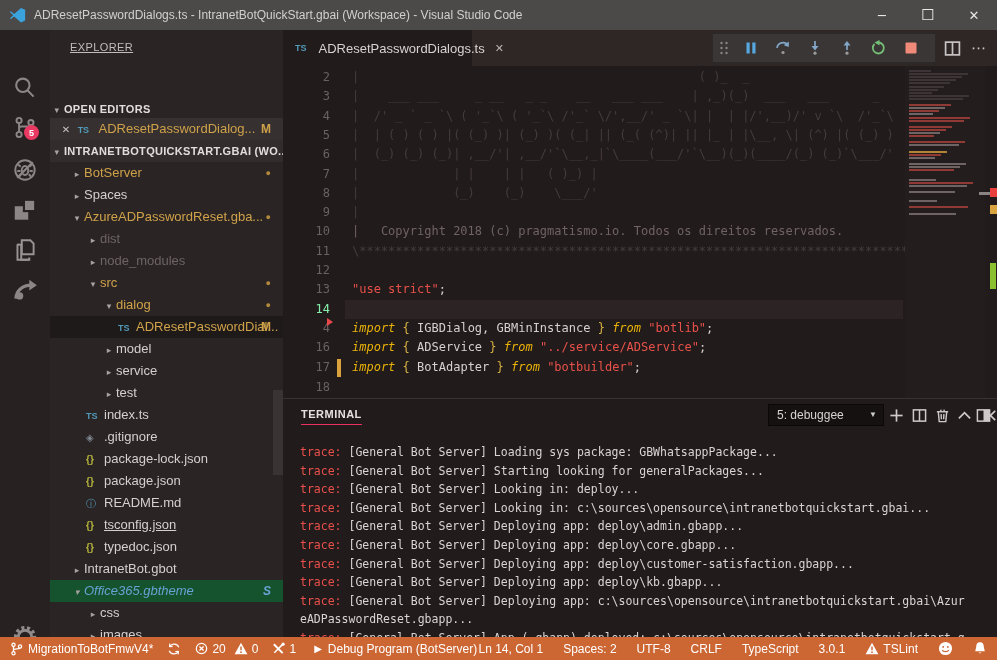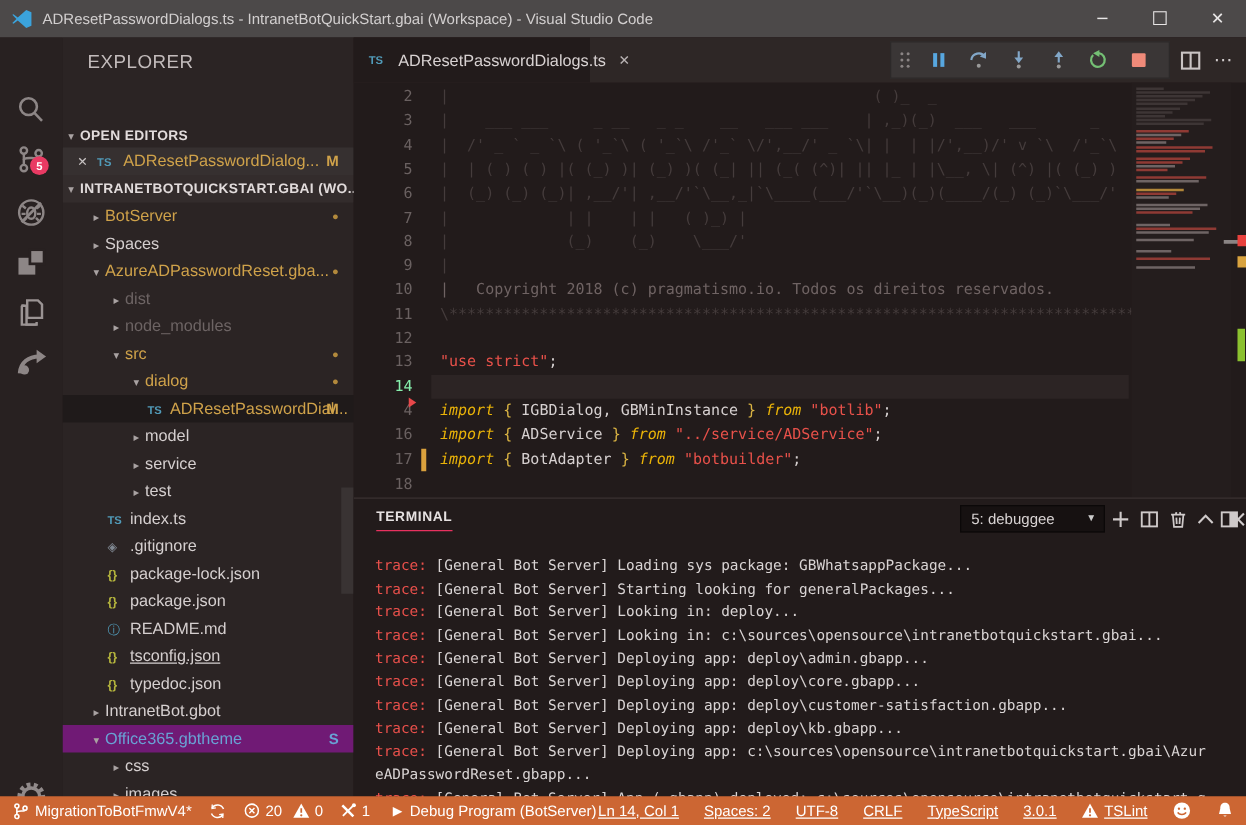--- a/index.html
+++ b/index.html
@@ -19,39 +19,39 @@
     color:#e8e6e6; font-size:13px; font-family:"DejaVu Sans", sans-serif; }
   
   .activitybar { position:absolute; left:0; top:30px; width:50px; height:607px; background:#282121; }
   .act-icon { position:absolute; left:11px; width:28px; height:28px; }
   .act-badge { position:absolute; left:24px; width:15px; height:15px; border-radius:50%;
     background:#e93a63; color:#fff; font-size:9px; font-weight:bold;
     display:flex; align-items:center; justify-content:center; }
   
   .sidebar { position:absolute; left:50px; top:30px; width:233px; height:607px; background:#2b2424;
     color:#d5cfcf; font-size:13px; overflow:hidden; }
-  .sb-title { position:absolute; left:20px; top:11px; font-size:15px; color:#c3bcbc; letter-spacing:.4px; }
+  .sb-title { position:absolute; left:20px; top:11px; font-size:11px; color:#c3bcbc; letter-spacing:.4px;text-decoration:underline; }
   .sb-section { position:absolute; left:0; width:233px; height:22px; line-height:22px;
     font-size:11px; font-weight:bold; color:#e2dcdc; letter-spacing:.3px; white-space:nowrap; }
   .sb-section .tw, .tree-row .tw { display:inline-block; width:14px; color:#a9a2a2; font-size:9px;
     text-align:center; font-weight:normal; }
   .openeditor-row { position:absolute; left:0; top:88px; width:233px; height:22px; line-height:22px;
     background:rgba(255,255,255,.055); white-space:nowrap; }
   .oe-close { display:inline-block; width:16px; margin-left:8px; color:#c9c4c4; font-size:10px; text-align:center; }
   .badge-gold { color:#cfa24a; } .badge-blue { color:#69a2d4; }
   .icon-ts { display:inline-block; width:18px; color:#519ab8; font-size:9px; font-weight:bold; }
   .icon-json { display:inline-block; width:18px; color:#b5b53d; font-size:10px; font-weight:bold; }
   .icon-diamond { display:inline-block; width:18px; color:#7f8791; font-size:10px; }
   .icon-info { display:inline-block; width:18px; color:#519ab8; font-size:10px; }
   .rowbadge { position:absolute; right:12px; font-size:12px; font-weight:bold; }
   .rowdot { position:absolute; right:12px; color:#b2893c; font-size:9px; }
   #tree { position:absolute; left:0; top:132px; width:233px; }
   .tree-row { position:relative; width:233px; height:22px; line-height:22px; white-space:nowrap; overflow:hidden; }
   .tree-row.sel-dark { background:rgba(0,0,0,.28); }
-  .tree-row.sel-light { background:#701a75; }
+  .tree-row.sel-light { background:#14532d;font-style:italic; }
   .c-gold { color:#cfa24a; } .c-norm { color:#d5cfcf; } .c-dim { color:#6d6464; } .c-blue { color:#69a2d4; }
   .sb-scrollthumb { position:absolute; right:0; top:360px; width:10px; height:85px; background:rgba(150,150,150,.14); }
   
   .editorcol { position:absolute; left:283px; top:30px; width:714px; height:607px; background:#221b1b; }
   .tabbar { position:absolute; left:0; top:0; width:714px; height:36px; background:#2e2726; }
   .tab { position:absolute; left:0; top:0; width:189px; height:36px; background:#221b1b;
     display:flex; align-items:center; white-space:nowrap; }
   .tab .icon-ts { margin-left:12px; }
   .tab-label { color:#d8d2d2; font-size:13px;margin-left:12px; }
   .tab-close { margin-left:10px; color:#b9b3b3; font-size:11px; width:16px; text-align:center; }
@@ -89,21 +89,21 @@
   .terminal { position:absolute; left:0; top:34px; width:714px; height:205px; overflow:hidden;
     font-family:"DejaVu Sans Mono", monospace; font-size:11.5px; color:#d9d4d4; }
   .term-line { position:relative; height:18.6px; line-height:18.6px; white-space:pre; padding-left:17px; }
   .term-pre { color:#e9504b; }
   
   .statusbar { position:absolute; left:0; top:637px; width:997px; height:23px; background:#cc6633;
     color:#fff; font-size:12px; display:flex; align-items:center; }
   .sb-item { display:flex; align-items:center; height:23px; white-space:nowrap; }
   .sb-gap { margin-left:14px; }
   .sb-right { position:absolute; right:10px; display:flex; align-items:center; height:23px; }
-  .sb-right .sb-item { margin-left:20px;text-decoration:underline; }
+  .sb-right .sb-item { margin-left:20px; }
   svg { display:block; }
 </style>
 </head>
 <body>
 
 <div id="app">
 
   <div class="titlebar">
     <span class="logo">
       <svg width="17" height="17" viewBox="0 0 16 16">

